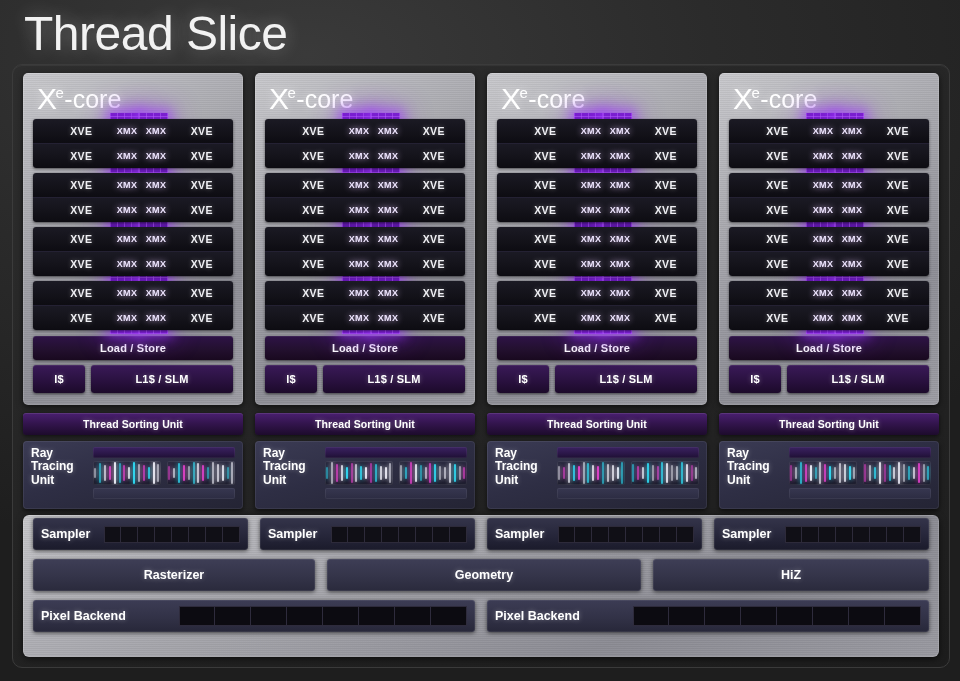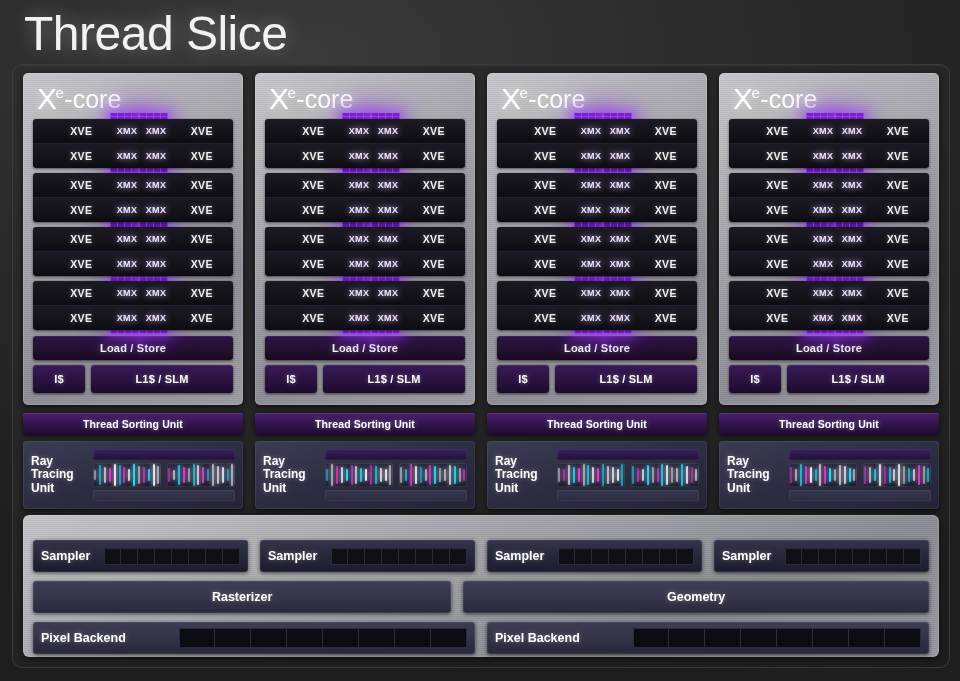--- a/index.html
+++ b/index.html
@@ -112,21 +112,21 @@
     background:linear-gradient(180deg,#4a1f70 0%,#34154f 45%,#1d0b2c 100%);
     box-shadow:0 1px 4px rgba(0,0,0,.65),inset 0 1px 0 rgba(255,255,255,.10);
     text-shadow:0 0 5px rgba(255,255,255,.4);
     text-align:center;
   }
 
   
   .rt-row{position:absolute;left:10px;top:376px;width:916px;height:68px;
     display:flex;gap:12px;}
   .rtu{
-    flex:1 1 0;border-radius:4px;display:flex;align-items:center;
+    flex:1 1 0;border-radius:4px;display:flex;
     padding:6px 8px;box-sizing:border-box;
     background:linear-gradient(165deg,#3b3b54 0%,#2e2e44 45%,#242434 100%);
     box-shadow:0 2px 5px rgba(0,0,0,.6),inset 0 0 0 1px rgba(255,255,255,.07);
   }
   .rtu-label{
     flex:0 0 auto;width:62px;font-size:12px;font-weight:700;line-height:1.12;
     color:#ffffff;text-shadow:0 0 5px rgba(255,255,255,.35);
   }
   .rtu-right{flex:1 1 auto;display:flex;flex-direction:column;gap:3px;min-width:0;}
   .rtu-strip{height:11px;border-radius:2px;
@@ -138,21 +138,21 @@
     flex:1 1 0;border-radius:2px;position:relative;overflow:hidden;
     background:linear-gradient(180deg,#2a2a40 0%,#1d1d2e 100%);
     box-shadow:inset 0 0 0 1px rgba(255,255,255,.08);
     display:flex;align-items:center;justify-content:space-around;
   }
   .tick{width:2px;height:70%;border-radius:1px;}
 
   
   .ff{
     position:absolute;left:10px;top:450px;width:916px;height:142px;
-    border-radius:6px;box-sizing:border-box;padding:25px 10px;
+    border-radius:6px;box-sizing:border-box;padding:3px 10px;
     background:
       repeating-linear-gradient(0deg,rgba(0,0,0,.04) 0 1px,rgba(255,255,255,.028) 1px 2px),
       linear-gradient(160deg,#c6c6ca 0%,#a6a6ac 38%,#8c8c94 72%,#9a9aa1 100%);
     box-shadow:0 2px 7px rgba(0,0,0,.6),inset 0 0 0 1px rgba(255,255,255,.14);
   }
   .sampler-row{display:flex;gap:12px;height:32px;}
   .sampler{
     flex:1 1 0;border-radius:3px;display:flex;align-items:center;
     padding:0 8px;box-sizing:border-box;gap:8px;
     background:linear-gradient(180deg,#34344a 0%,#26263a 55%,#1b1b2b 100%);
@@ -729,20 +729,21 @@
               <div class="c"></div>
               <div class="c"></div>
               <div class="c"></div>
               <div class="c"></div>
             </div>
           </div>
         </div>
       <div class="mid-row" id="midRow">
           <div class="ffbar" style="flex: 0.97 1 0px;">Rasterizer</div>
           <div class="ffbar" style="flex: 1.08 1 0px;">Geometry</div>
+          <div class="ffbar" style="flex: 0.95 1 0px;">HiZ</div>
         </div>
       <div class="bot-row" id="botRow">
           <div class="pbe">
             <div class="pbe-label">Pixel Backend</div>
             <div class="pcells">
               <div class="c"></div>
               <div class="c"></div>
               <div class="c"></div>
               <div class="c"></div>
               <div class="c"></div>

